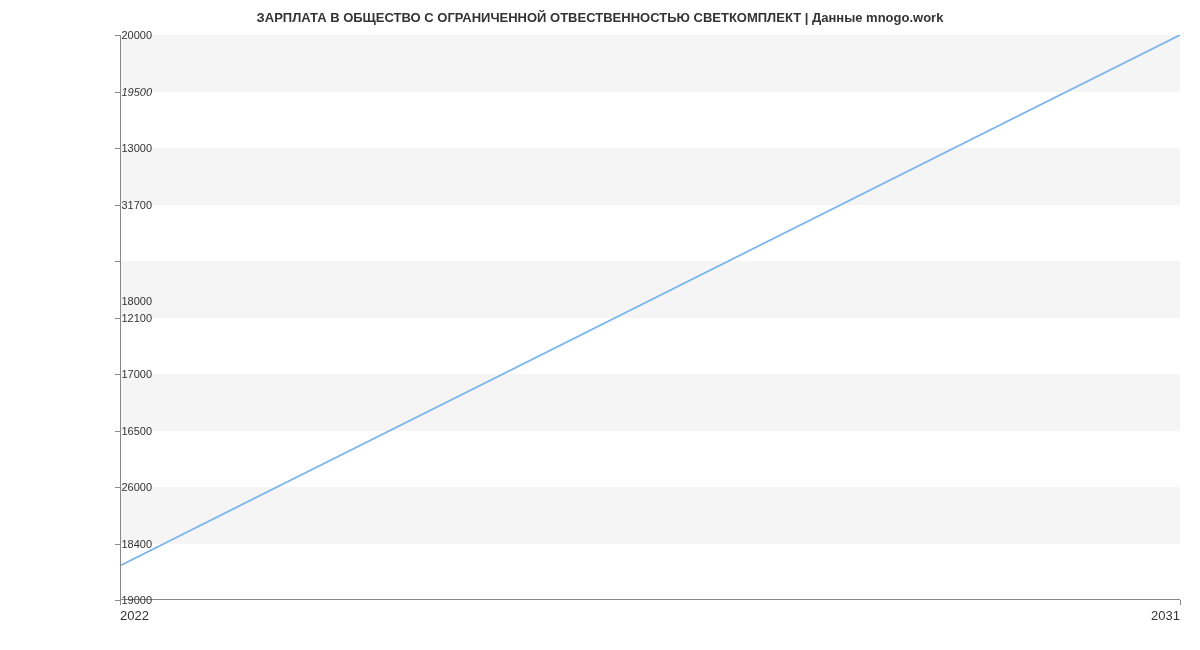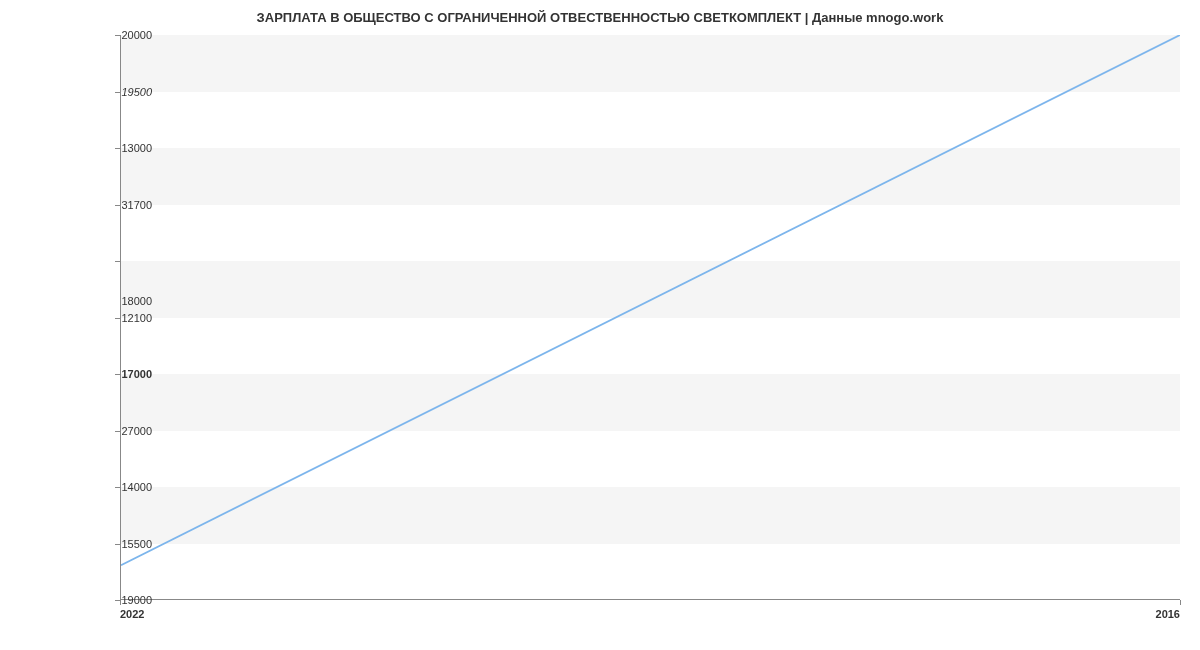--- a/index.html
+++ b/index.html
@@ -46,24 +46,23 @@
       position: absolute;
       right: 1048px;
       font-size: 11px;
       color: #333333;
       text-align: right;
       width: 50px;
       transform: translateY(-50%);
     }
     .x-tick-label {
       position: absolute;
-      font-size: 11px;
+      font-size: 13px;
       color: #333333;
       top: 572px;
-      font-weight: bold;
     }
     svg.line-svg {
       position: absolute;
       left: 0;
       top: 0;
       width: 100%;
       height: 100%;
       overflow: visible;
     }
     .data-line {
@@ -118,27 +117,27 @@
       <div class="tick-mark y-tick" style="top: 0px;"></div>
     </div>
   <div id="x-ticks">
       <div class="tick-mark x-tick" style="left: 0px;"></div>
       <div class="tick-mark x-tick" style="left: 1060px;"></div>
     </div>
 </div>
 
 <div id="y-labels">
     <div class="y-tick-label" style="top: 600px;">19000</div>
-    <div class="y-tick-label" style="top: 543.5px;">15500</div>
-    <div class="y-tick-label" style="top: 487px;">14000</div>
-    <div class="y-tick-label" style="top: 430.5px;">27000</div>
-    <div class="y-tick-label" style="top: 374px; font-weight: bold;">17000</div>
+    <div class="y-tick-label" style="top: 543.5px;">18400</div>
+    <div class="y-tick-label" style="top: 487px;">26000</div>
+    <div class="y-tick-label" style="top: 430.5px;">16500</div>
+    <div class="y-tick-label" style="top: 374px;">17000</div>
     <div class="y-tick-label" style="top: 317.5px;">12100</div>
     <div class="y-tick-label" style="top: 261px; margin-top: 40px;">18000</div>
     <div class="y-tick-label" style="top: 204.5px;">31700</div>
     <div class="y-tick-label" style="top: 148px;">13000</div>
     <div class="y-tick-label" style="top: 91.5px; font-style: italic;">19500</div>
     <div class="y-tick-label" style="top: 35px;">20000</div>
   </div>
 <div id="x-labels">
     <div class="x-tick-label" style="left: 120px; top: 608px; transform: translateX(0px);">2022</div>
-    <div class="x-tick-label" style="left: 1180px; top: 608px; transform: translateX(-100%);">2016</div>
+    <div class="x-tick-label" style="left: 1180px; top: 608px; transform: translateX(-100%);">2031</div>
   </div>
 
 </body></html>

